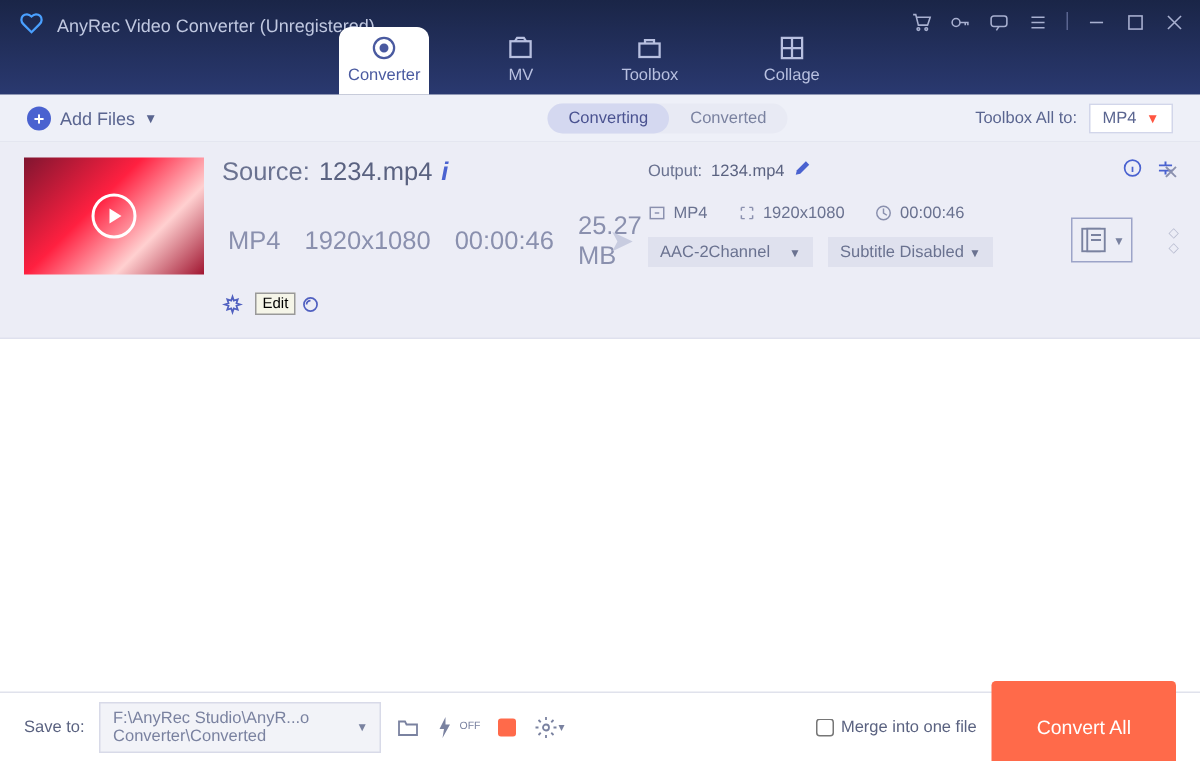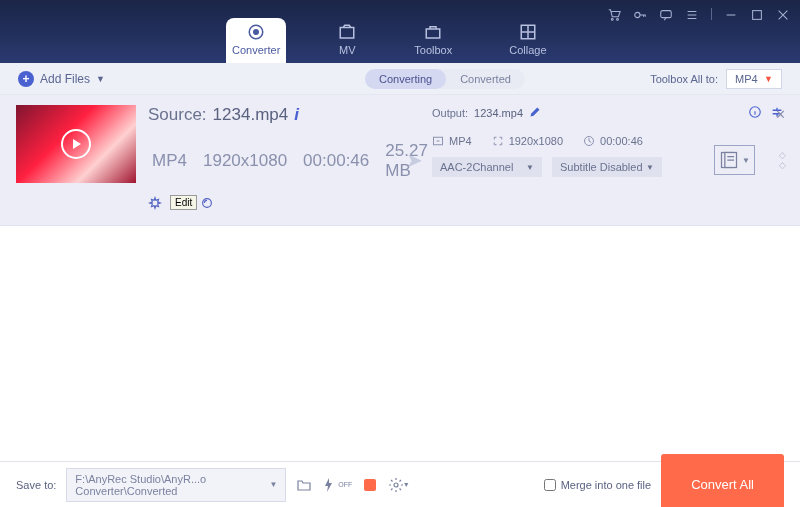--- a/index.html
+++ b/index.html
@@ -40,32 +40,40 @@
     .out-icons{margin-left:auto;display:flex;gap:8px;color:#4a62d0}
     .out-meta{display:flex;gap:20px;align-items:center;margin-bottom:10px}
     .out-meta div{display:flex;align-items:center;gap:5px}
     .selects{display:flex;gap:10px}
     .dd{background:#dfe1ee;padding:4px 8px;font-size:11px;display:flex;justify-content:space-between;align-items:center;min-width:110px;cursor:pointer;color:#6a7290}
     .format-btn{position:absolute;right:45px;top:50%;transform:translateY(-50%);border:1px solid #9ca4c8;padding:4px;display:flex;align-items:center;gap:3px;cursor:pointer}
     .close-item{position:absolute;right:14px;top:12px;color:#8a90ae;cursor:pointer;font-size:13px}
     .drag-handle{position:absolute;right:14px;top:55px;color:#b8bcd0;font-size:9px}
     .footer{position:absolute;bottom:0;left:0;right:0;height:46px;border-top:1px solid #e0e2ec;display:flex;align-items:center;padding:0 16px;gap:10px;font-size:11px;background:#fff}
     .footer-label{color:#5a6280}
-    .path-select{background:#f2f3f8;border:1px solid #d8dae8;padding:4px 8px;width:220px;display:flex;justify-content:space-between;align-items:center;color:#7a82a0;cursor:pointer}
+    .path-select{background:#f2f3f8;border:1px solid #d8dae8;padding:4px 8px;width:188px;display:flex;justify-content:space-between;align-items:center;color:#7a82a0;cursor:pointer}
     .footer-icons{display:flex;gap:10px;color:#7a82a0}
     .footer-icons span{cursor:pointer;display:flex;align-items:center}
     .merge{display:flex;align-items:center;gap:5px;margin-left:auto;color:#5a6280}
     .merge input{width:12px;height:12px}
     .convert-btn{background:#ff6a4a;color:#fff;padding:23px 30px;border-radius:3px;font-size:13px;cursor:pointer;border:none}
     .coral{color:#ff6a4a}
   </style>
 </head>
 <body>
 
 <div class="titlebar">
+  <div class="title-left">
+    <span class="logo">
+      <svg viewBox="0 0 24 24">
+          <path d="M8 2C5 2 3 4 3 7c0 2 1 3 2 4l7 7 7-7c1-1 2-2 2-4 0-3-2-5-5-5-2 0-3 1-4 2-1-1-2-2-4-2z" fill="none" stroke="#4aa0ff" stroke-width="2"></path>
+        </svg>
+    </span>
+    <span>AnyRec Video Converter (Unregistered)</span>
+  </div>
   <div class="window-controls">
     <span><svg viewBox="0 0 16 16" stroke="currentColor" fill="none" stroke-width="1.2">
           <path d="M2 2h2l2 8h7l2-6H5"></path>
           <circle cx="6" cy="13" r="1"></circle>
           <circle cx="12" cy="13" r="1"></circle>
         </svg></span>
     <span><svg viewBox="0 0 16 16" stroke="currentColor" fill="none" stroke-width="1.2">
           <circle cx="5" cy="8" r="3"></circle>
           <path d="M8 8h6v2m-2-2v2"></path>
         </svg></span>

